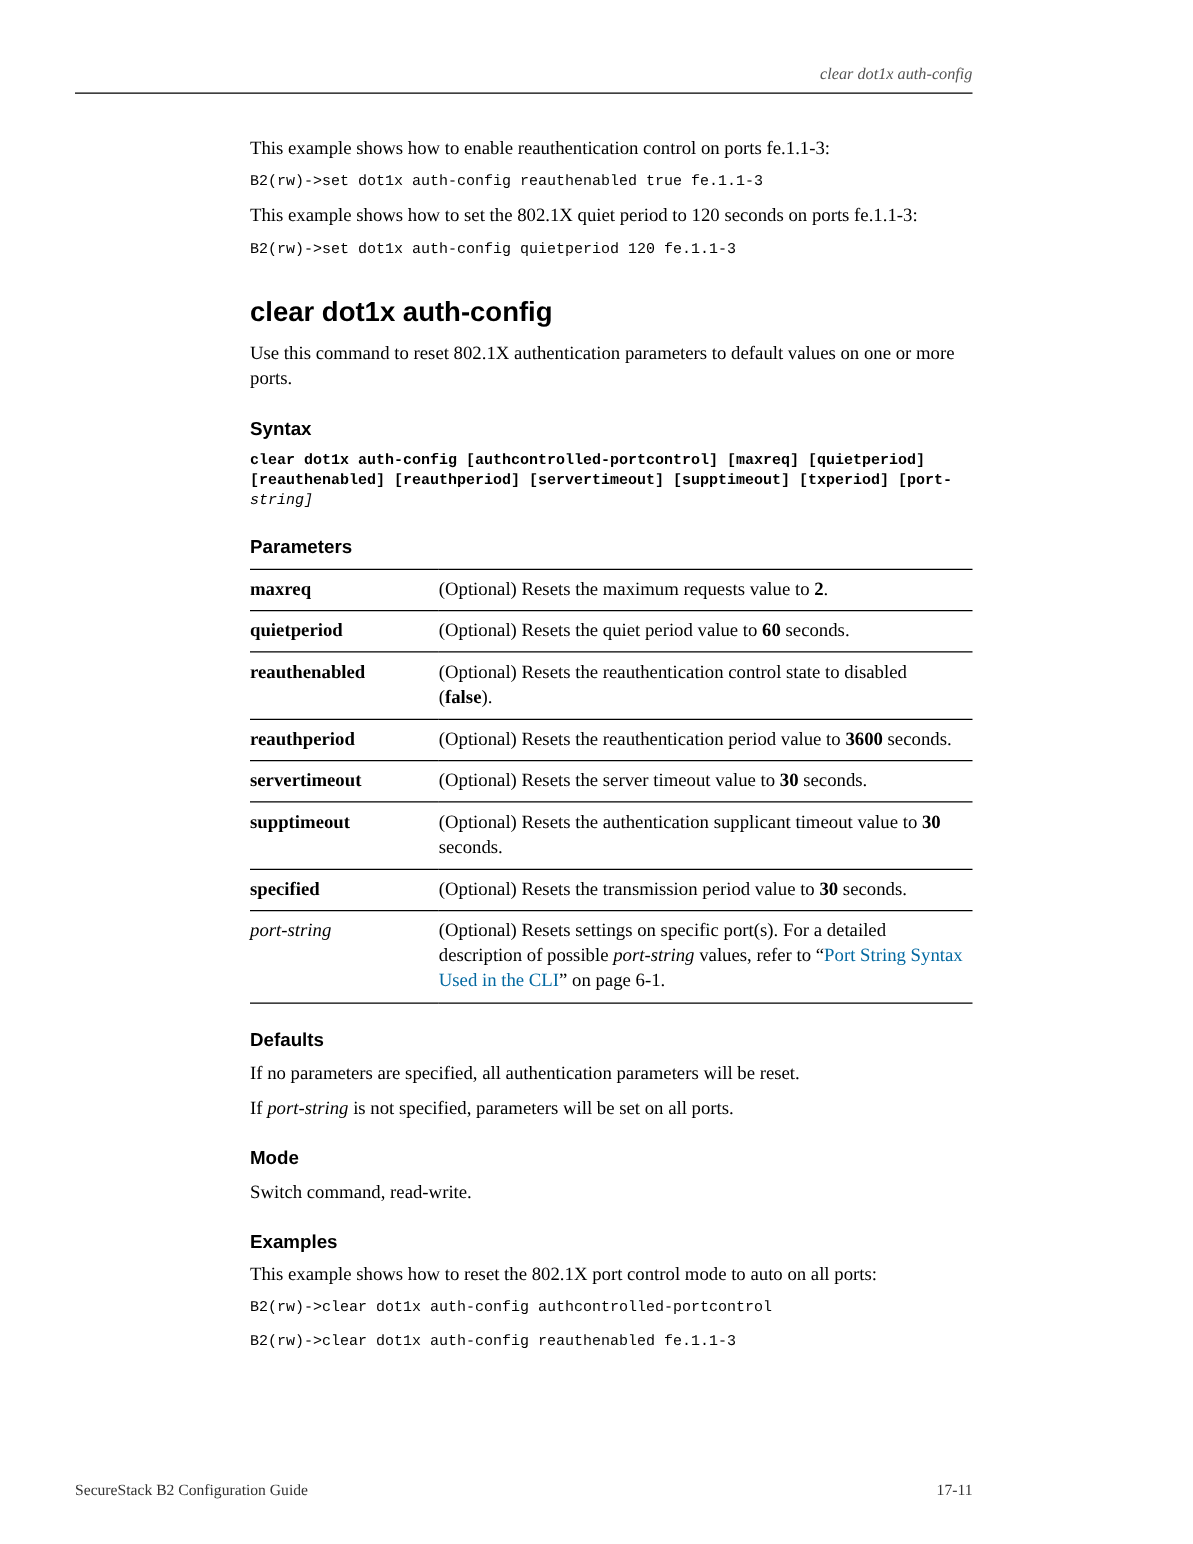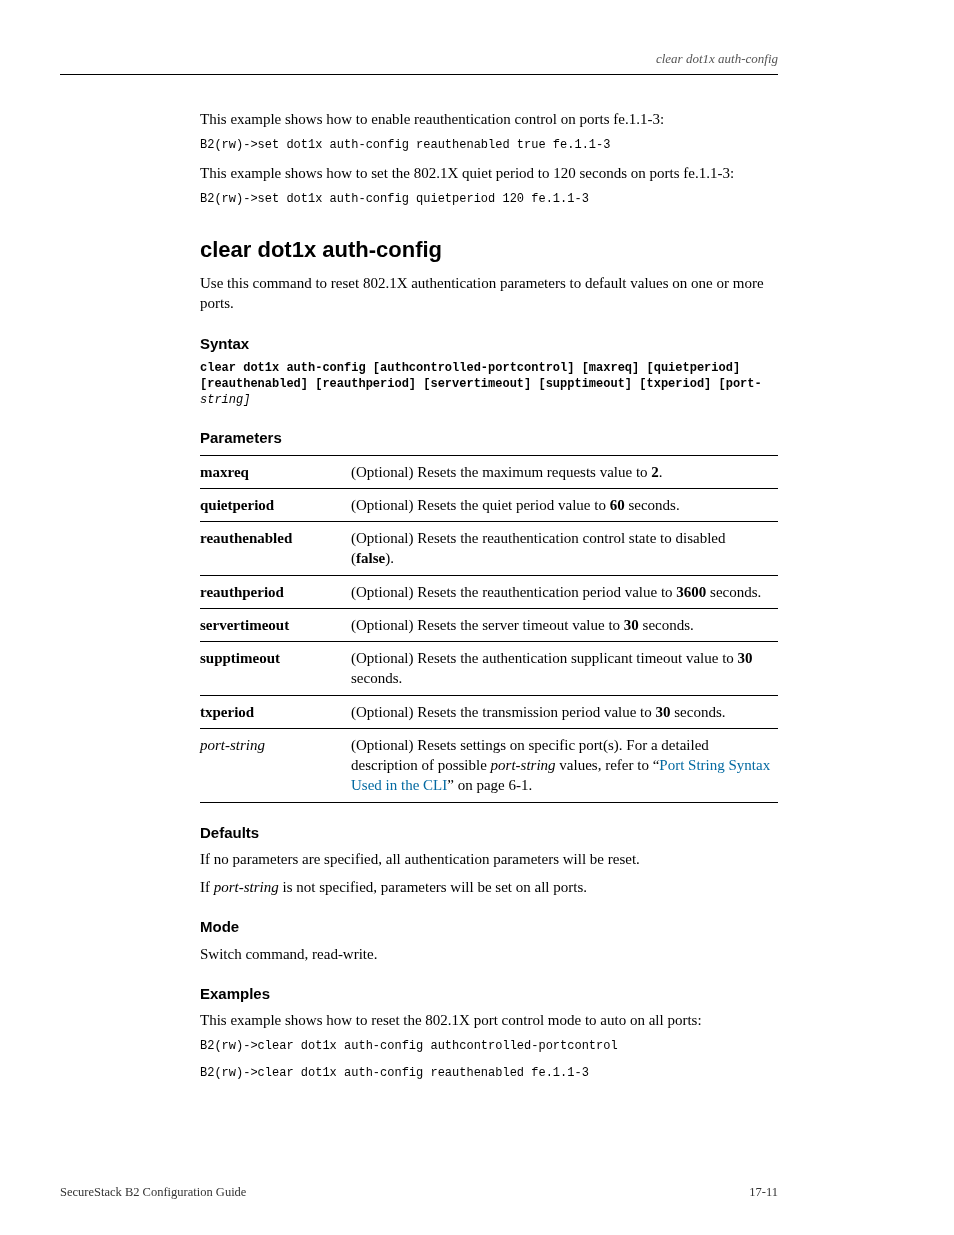--- a/index.html
+++ b/index.html
@@ -129,21 +129,21 @@
           </tr>
           <tr>
             <td class="param">servertimeout</td>
             <td>(Optional) Resets the server timeout value to <span class="bold">30</span> seconds.</td>
           </tr>
           <tr>
             <td class="param">supptimeout</td>
             <td>(Optional) Resets the authentication supplicant timeout value to <span class="bold">30</span> seconds.</td>
           </tr>
           <tr>
-            <td class="param">txperiod</td>
+            <td class="param">specified</td>
             <td>(Optional) Resets the transmission period value to <span class="bold">30</span> seconds.</td>
           </tr>
           <tr>
             <td class="param"><span class="italic">port-string</span></td>
             <td>(Optional) Resets settings on specific port(s). For a detailed description of possible <span class="italic">port-string</span> values, refer to “<a class="link">Port String Syntax Used in the CLI</a>” on page 6-1.</td>
           </tr>
         </tbody>
     </table>
 
     <h3 class="sub">Defaults</h3>

